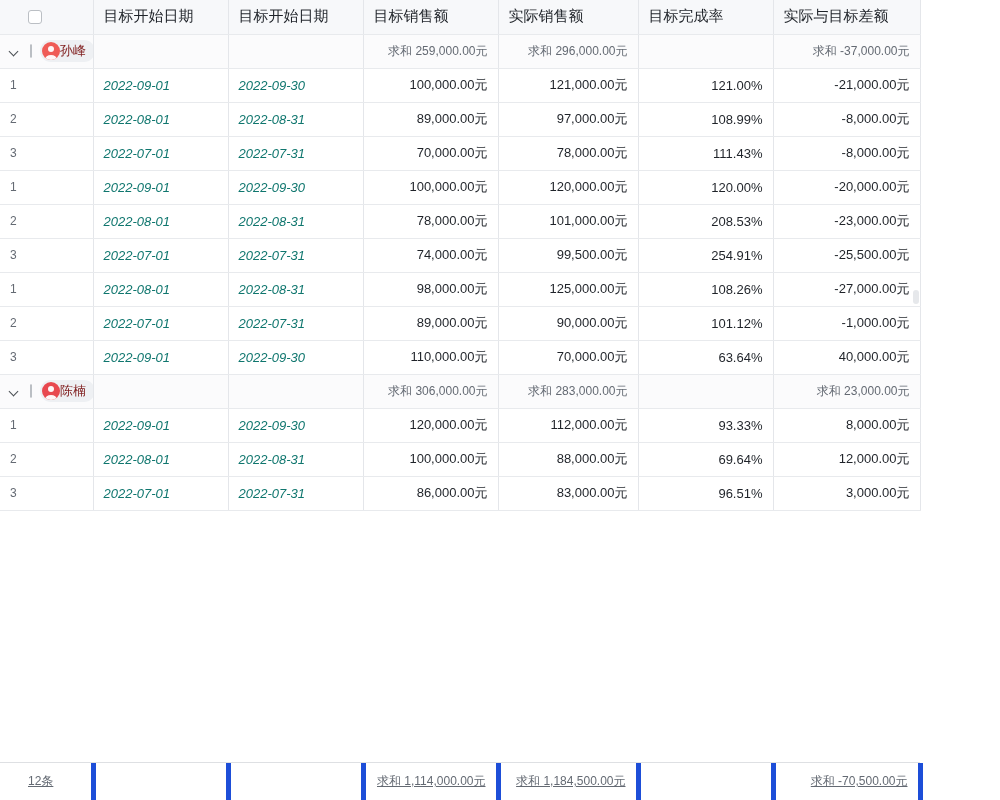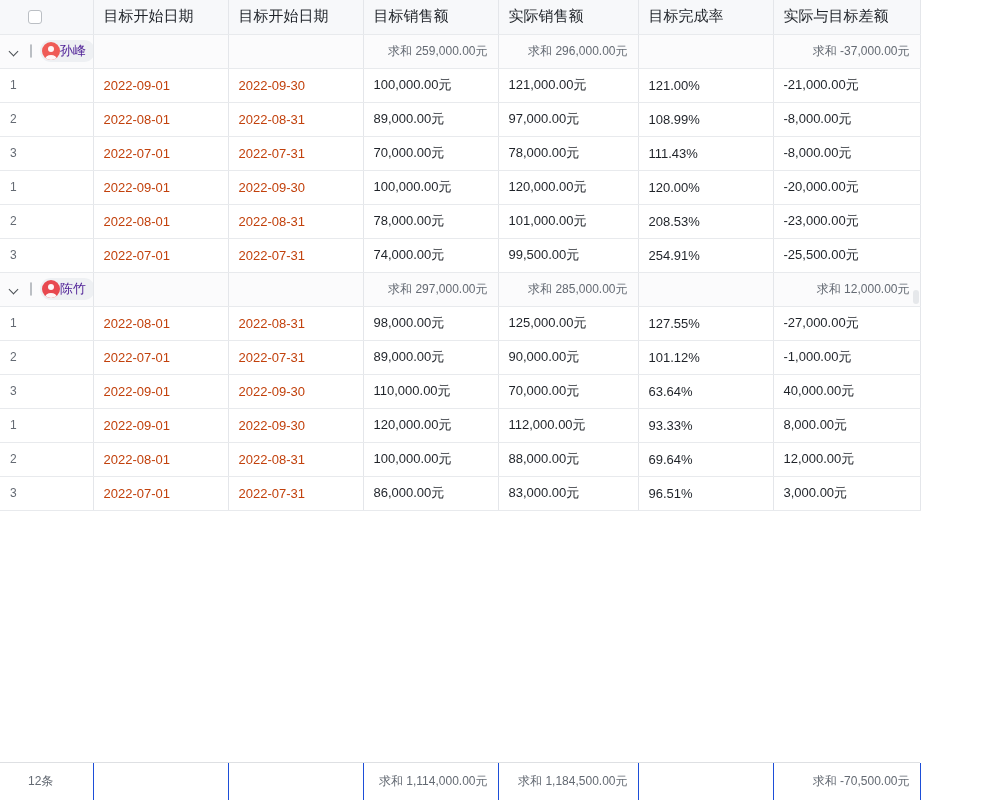--- a/index.html
+++ b/index.html
@@ -103,21 +103,21 @@
     border-bottom: 1.6px solid #4a4f54;
     transform: rotate(45deg);
   }
   .chip {
     display: inline-flex;
     align-items: center;
     gap: 0;
     background: #eef0f3;
     border-radius: 11px;
     padding: 2px 9px 2px 2px;
-    color: #4c1d95;
+    color: #7f1d1d;
     font-size: 13px;
   }
   .avatar {
     width: 18px;
     height: 18px;
     border-radius: 50%;
     display: inline-block;
     flex: none;
     position: relative;
     overflow: hidden;
@@ -138,58 +138,60 @@
     position: absolute;
     left: 50%;
     bottom: -4px;
     width: 12px;
     height: 9px;
     background: rgba(255,255,255,0.95);
     border-radius: 50% 50% 0 0;
     transform: translateX(-50%);
   }
   .num {
-    text-align: left;
+    text-align: right;
   }
   td.idx {
     color: #646a73;
     font-size: 12px;
     padding-left: 30px;
     text-align: left;
   }
   td.dt {
     text-align: left;
-    color: #c2410c;
+    color: #0f766e;
+    font-style: italic;
   }
   .agg {
     color: #646a73;
     font-size: 12px;
     text-align: right;
     margin-top: 42px;
   }
   
   .footer {
     position: absolute;
     left: 0;
     top: 762px;
     width: 920px;
     border-top: 1px solid #dee0e3;
     box-sizing: border-box;
   }
   .footer table { border-collapse: collapse; table-layout: fixed; width: 920px; }
   .footer td {
-    border-right: 1px solid #1d4ed8;
+    border-right: 5px solid #1d4ed8;
     height: 37px;
     padding: 0 10px;
     box-sizing: border-box;
     color: #646a73;
     font-size: 12px;
     vertical-align: middle;
     white-space: nowrap;
     overflow: hidden;
+    text-decoration: underline;
   }
   .footer td.count { padding-left: 28px; color: #646a73; }
   .scroll-thumb {
     position: absolute;
     right: 1px;
     top: 290px;
     width: 6px;
     height: 14px;
     background: #e6e8eb;
     border-radius: 3px;
@@ -293,66 +295,66 @@
       <tr>
         <td class="idx">3</td>
         <td class="dt">2022-07-01</td>
         <td class="dt">2022-07-31</td>
         <td class="num">74,000.00元</td>
         <td class="num">99,500.00元</td>
         <td class="num">254.91%</td>
         <td class="num">-25,500.00元</td>
       </tr>
 
+      <tr>
+        <td class="idx">1</td>
+        <td class="dt">2022-08-01</td>
+        <td class="dt">2022-08-31</td>
+        <td class="num">98,000.00元</td>
+        <td class="num">125,000.00元</td>
+        <td class="num">108.26%</td>
+        <td class="num">-27,000.00元</td>
+      </tr>
+      <tr>
+        <td class="idx">2</td>
+        <td class="dt">2022-07-01</td>
+        <td class="dt">2022-07-31</td>
+        <td class="num">89,000.00元</td>
+        <td class="num">90,000.00元</td>
+        <td class="num">101.12%</td>
+        <td class="num">-1,000.00元</td>
+      </tr>
+      <tr>
+        <td class="idx">3</td>
+        <td class="dt">2022-09-01</td>
+        <td class="dt">2022-09-30</td>
+        <td class="num">110,000.00元</td>
+        <td class="num">70,000.00元</td>
+        <td class="num">63.64%</td>
+        <td class="num">40,000.00元</td>
+      </tr>
+
       <tr class="group">
         <td class="namecell">
           <div class="group-left">
             <span class="caret"></span>
             <span class="cb"></span>
             <span class="chip">
               <span class="avatar" style="background:#e8484f"></span>
-              <span>陈竹</span>
+              <span>陈楠</span>
             </span>
           </div>
         </td>
         <td></td>
         <td></td>
-        <td class="agg">求和 297,000.00元</td>
-        <td class="agg">求和 285,000.00元</td>
+        <td class="agg">求和 306,000.00元</td>
+        <td class="agg">求和 283,000.00元</td>
         <td class="agg"></td>
-        <td class="agg">求和 12,000.00元</td>
-      </tr>
-      <tr>
-        <td class="idx">1</td>
-        <td class="dt">2022-08-01</td>
-        <td class="dt">2022-08-31</td>
-        <td class="num">98,000.00元</td>
-        <td class="num">125,000.00元</td>
-        <td class="num">127.55%</td>
-        <td class="num">-27,000.00元</td>
-      </tr>
-      <tr>
-        <td class="idx">2</td>
-        <td class="dt">2022-07-01</td>
-        <td class="dt">2022-07-31</td>
-        <td class="num">89,000.00元</td>
-        <td class="num">90,000.00元</td>
-        <td class="num">101.12%</td>
-        <td class="num">-1,000.00元</td>
-      </tr>
-      <tr>
-        <td class="idx">3</td>
-        <td class="dt">2022-09-01</td>
-        <td class="dt">2022-09-30</td>
-        <td class="num">110,000.00元</td>
-        <td class="num">70,000.00元</td>
-        <td class="num">63.64%</td>
-        <td class="num">40,000.00元</td>
-      </tr>
-
+        <td class="agg">求和 23,000.00元</td>
+      </tr>
       <tr>
         <td class="idx">1</td>
         <td class="dt">2022-09-01</td>
         <td class="dt">2022-09-30</td>
         <td class="num">120,000.00元</td>
         <td class="num">112,000.00元</td>
         <td class="num">93.33%</td>
         <td class="num">8,000.00元</td>
       </tr>
       <tr>

